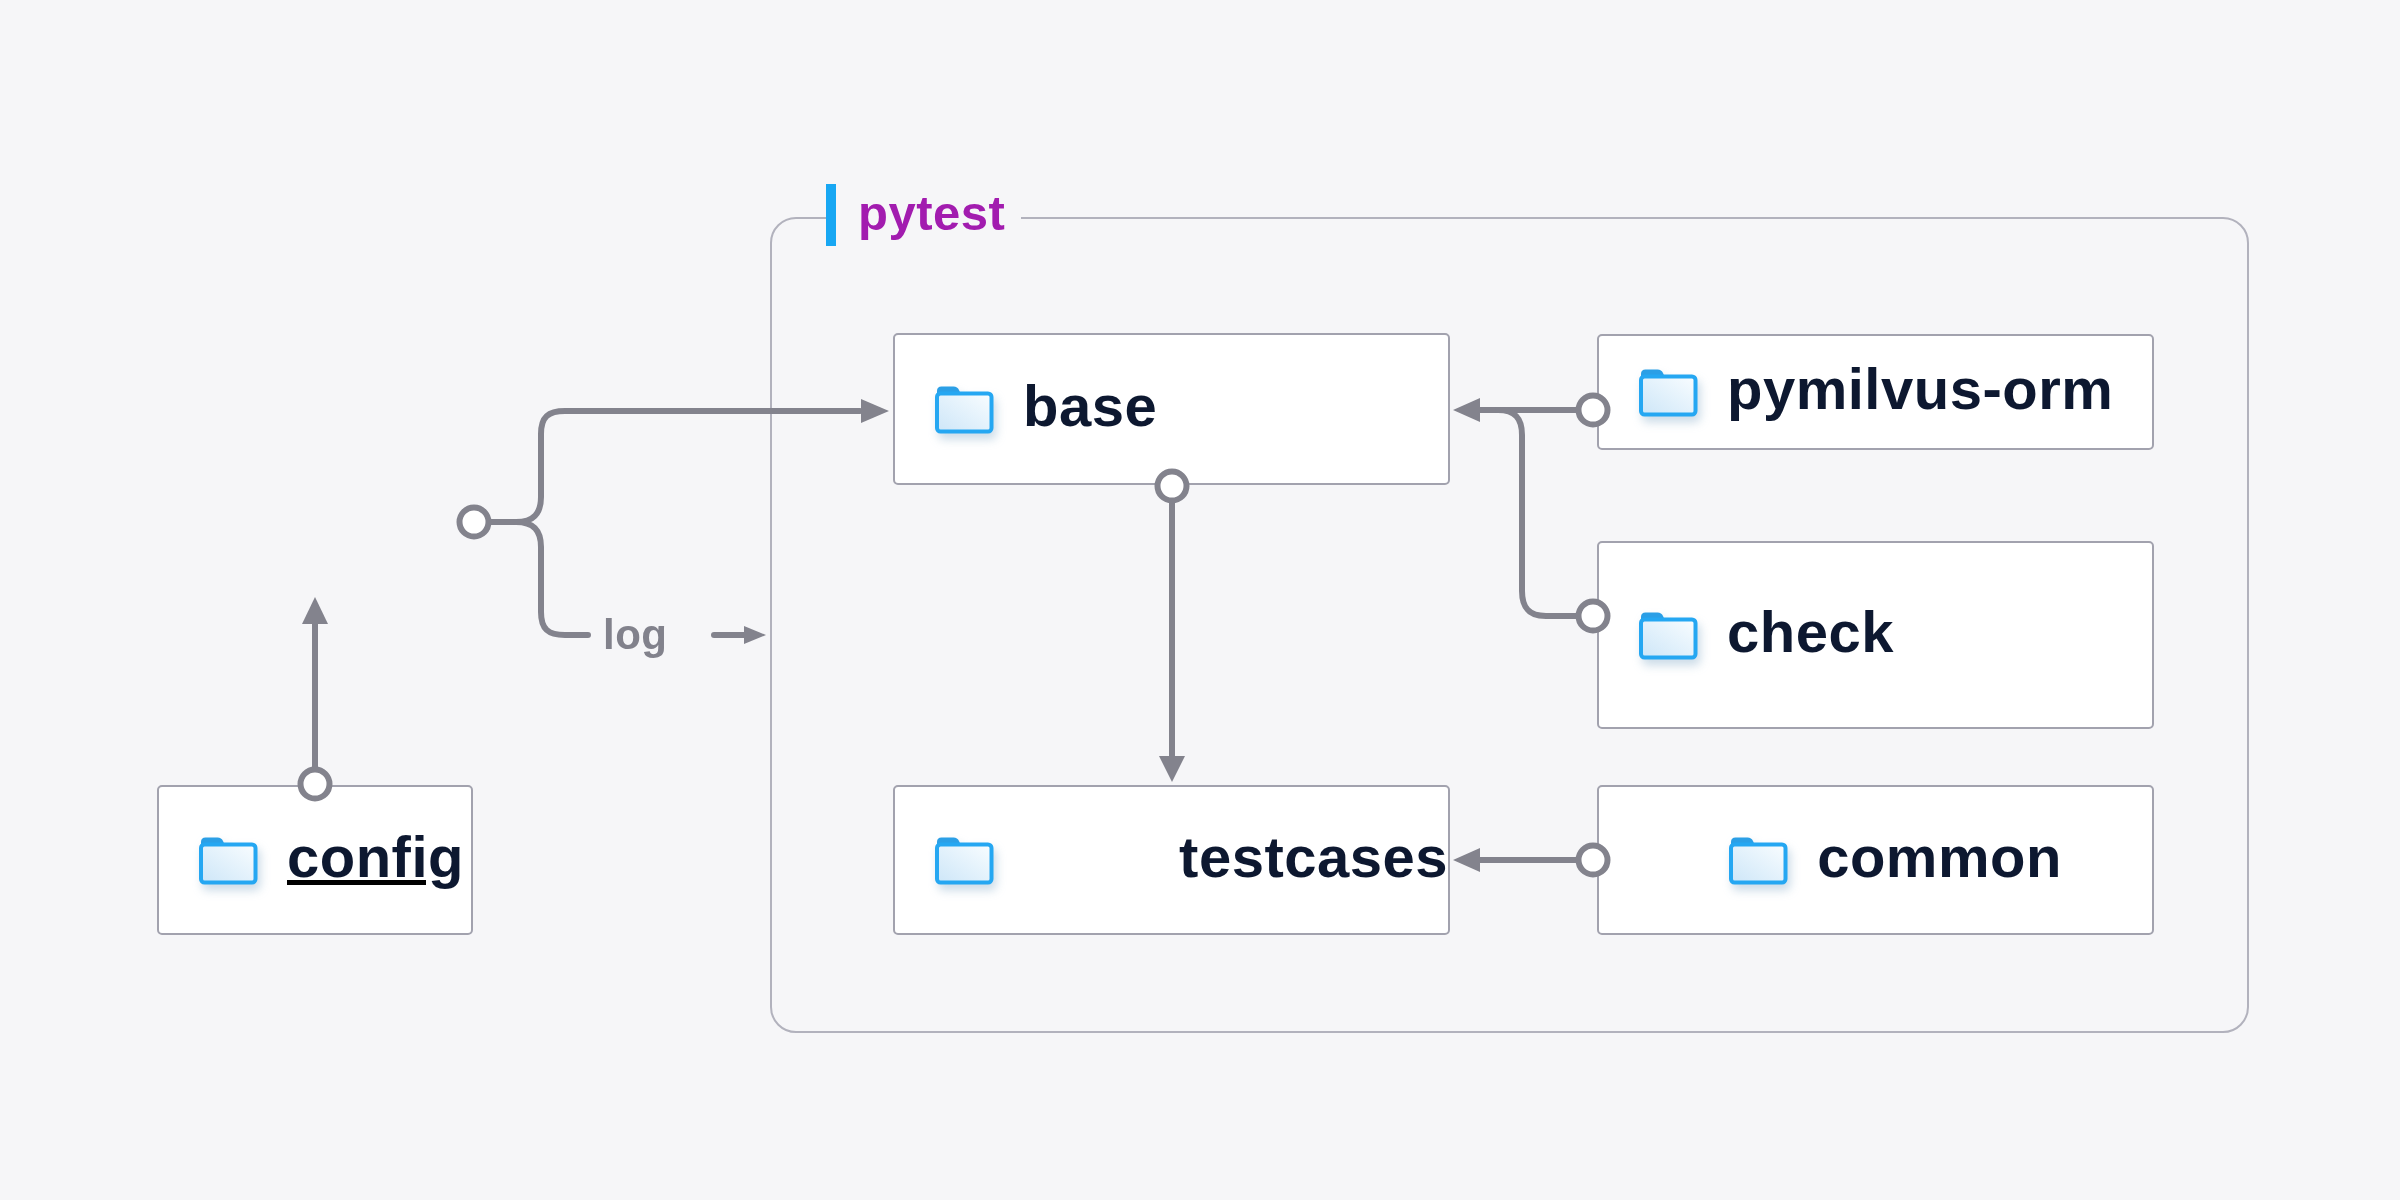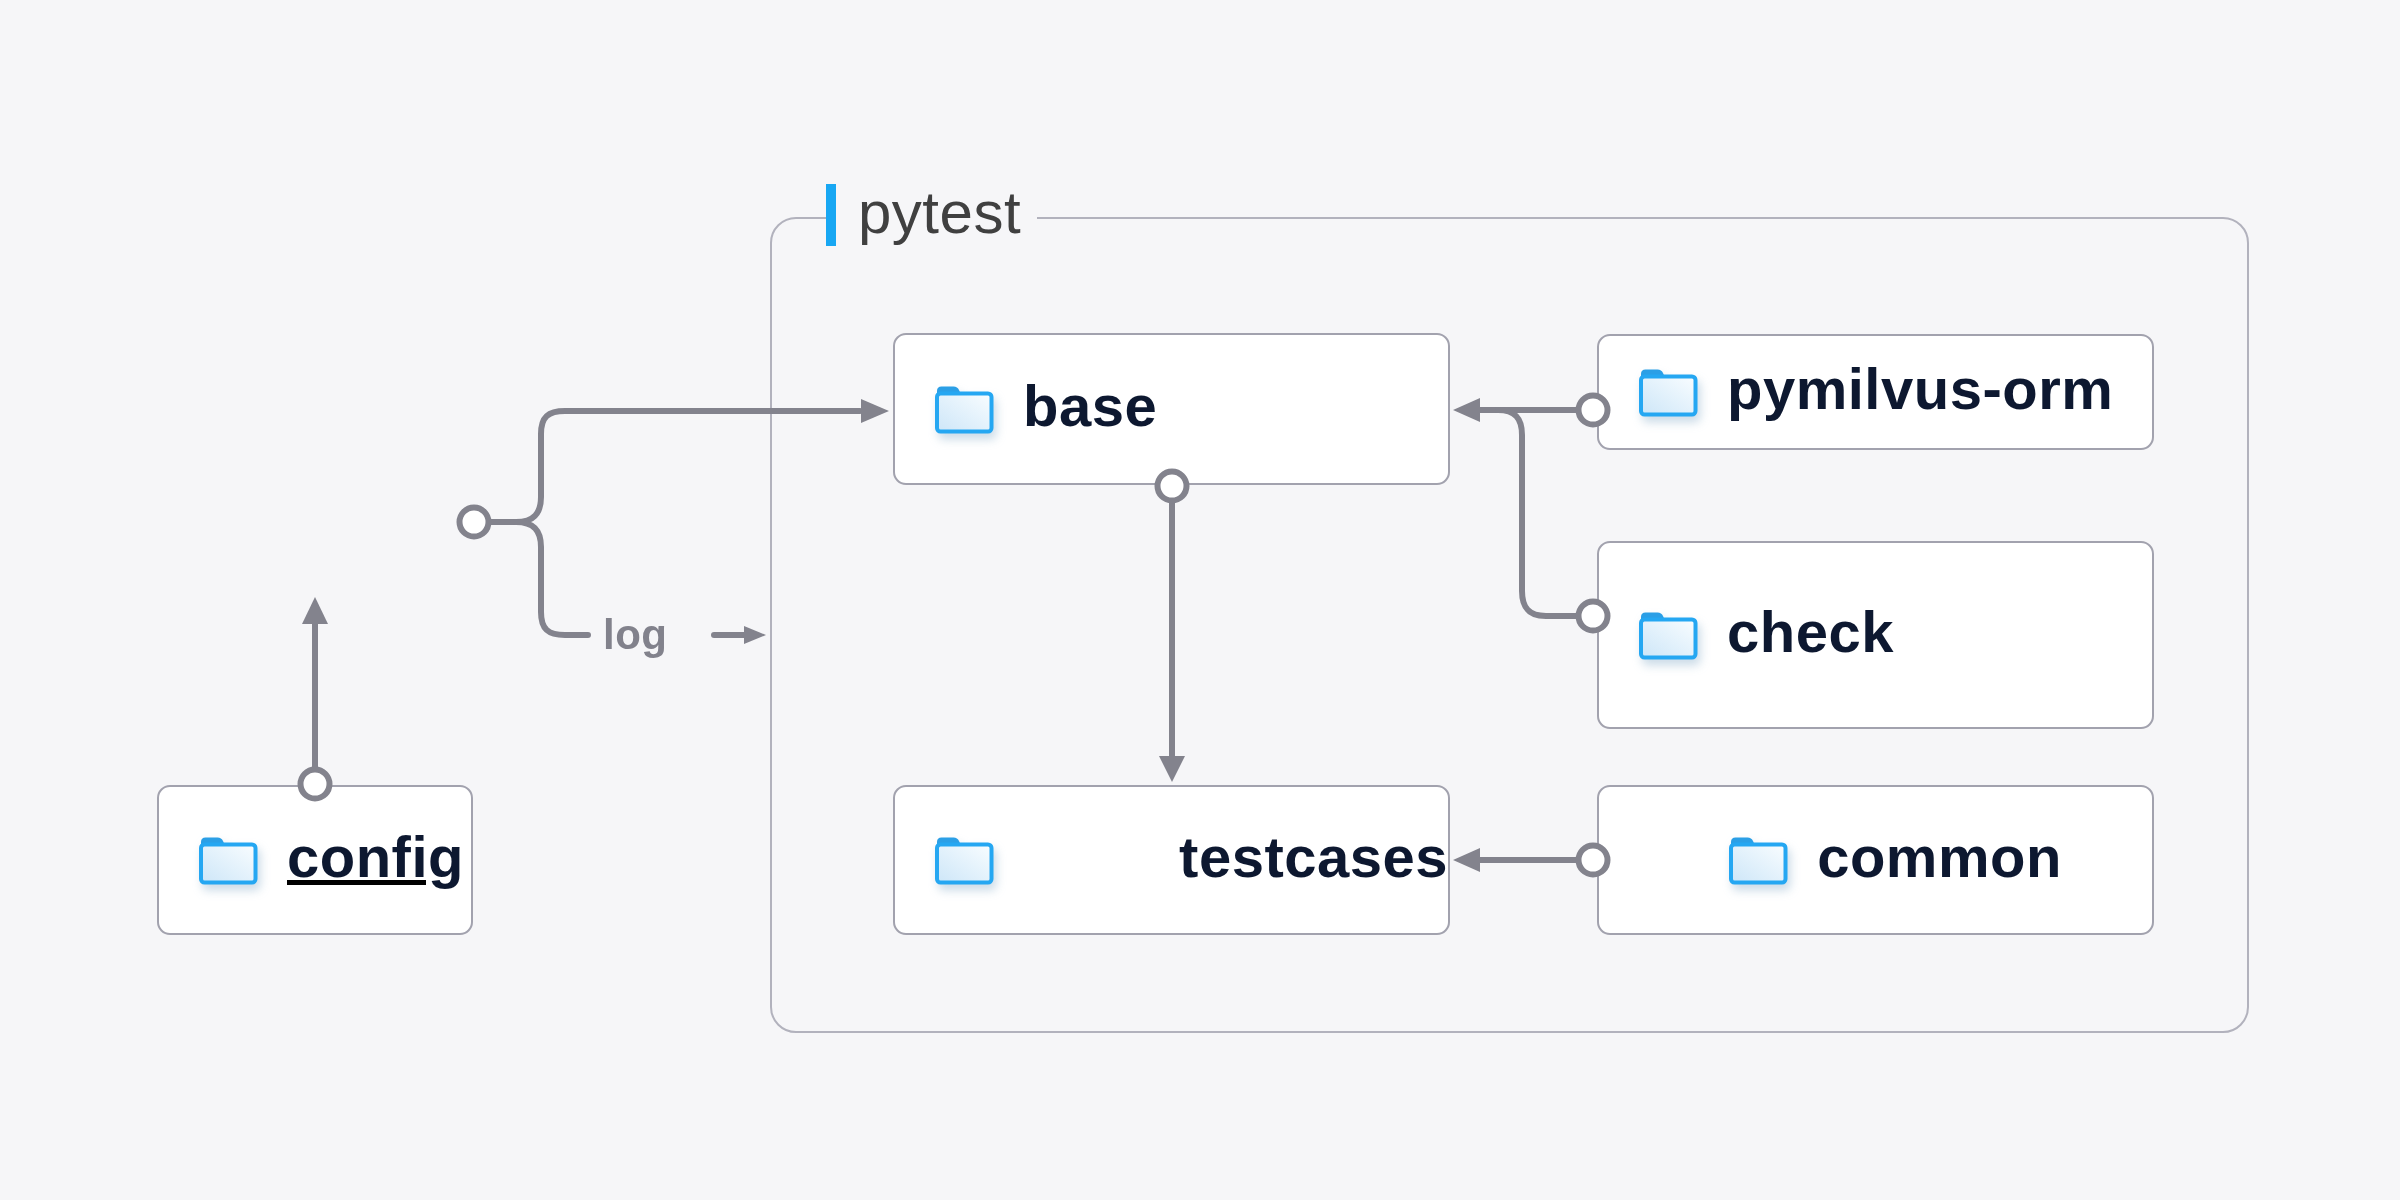--- a/index.html
+++ b/index.html
@@ -40,33 +40,33 @@
     padding-right: 16px;
     z-index: 30;
   }
   .group-label .accent-bar {
     width: 10px;
     height: 62px;
     background: #18a7f3;
     margin-right: 22px;
   }
   .group-label .group-title {
-    font-size: 60px;
-    font-weight: 400;
-    color: #404040;
+    font-size: 49px;
+    font-weight: 700;
+    color: #a21caf;
     letter-spacing: 0.5px;
     line-height: 1;
     padding-bottom: 4px;
   }
   
   .node {
     position: absolute;
     background: #ffffff;
     border: 2.5px solid #a2a2ae;
-    border-radius: 13px;
+    border-radius: 5px;
     display: flex;
     align-items: center;
     padding-left: 38px;
     box-sizing: border-box;
     z-index: 10;
   }
   .node .folder-icon {
     width: 62px;
     height: 52px;
     flex: 0 0 auto;

